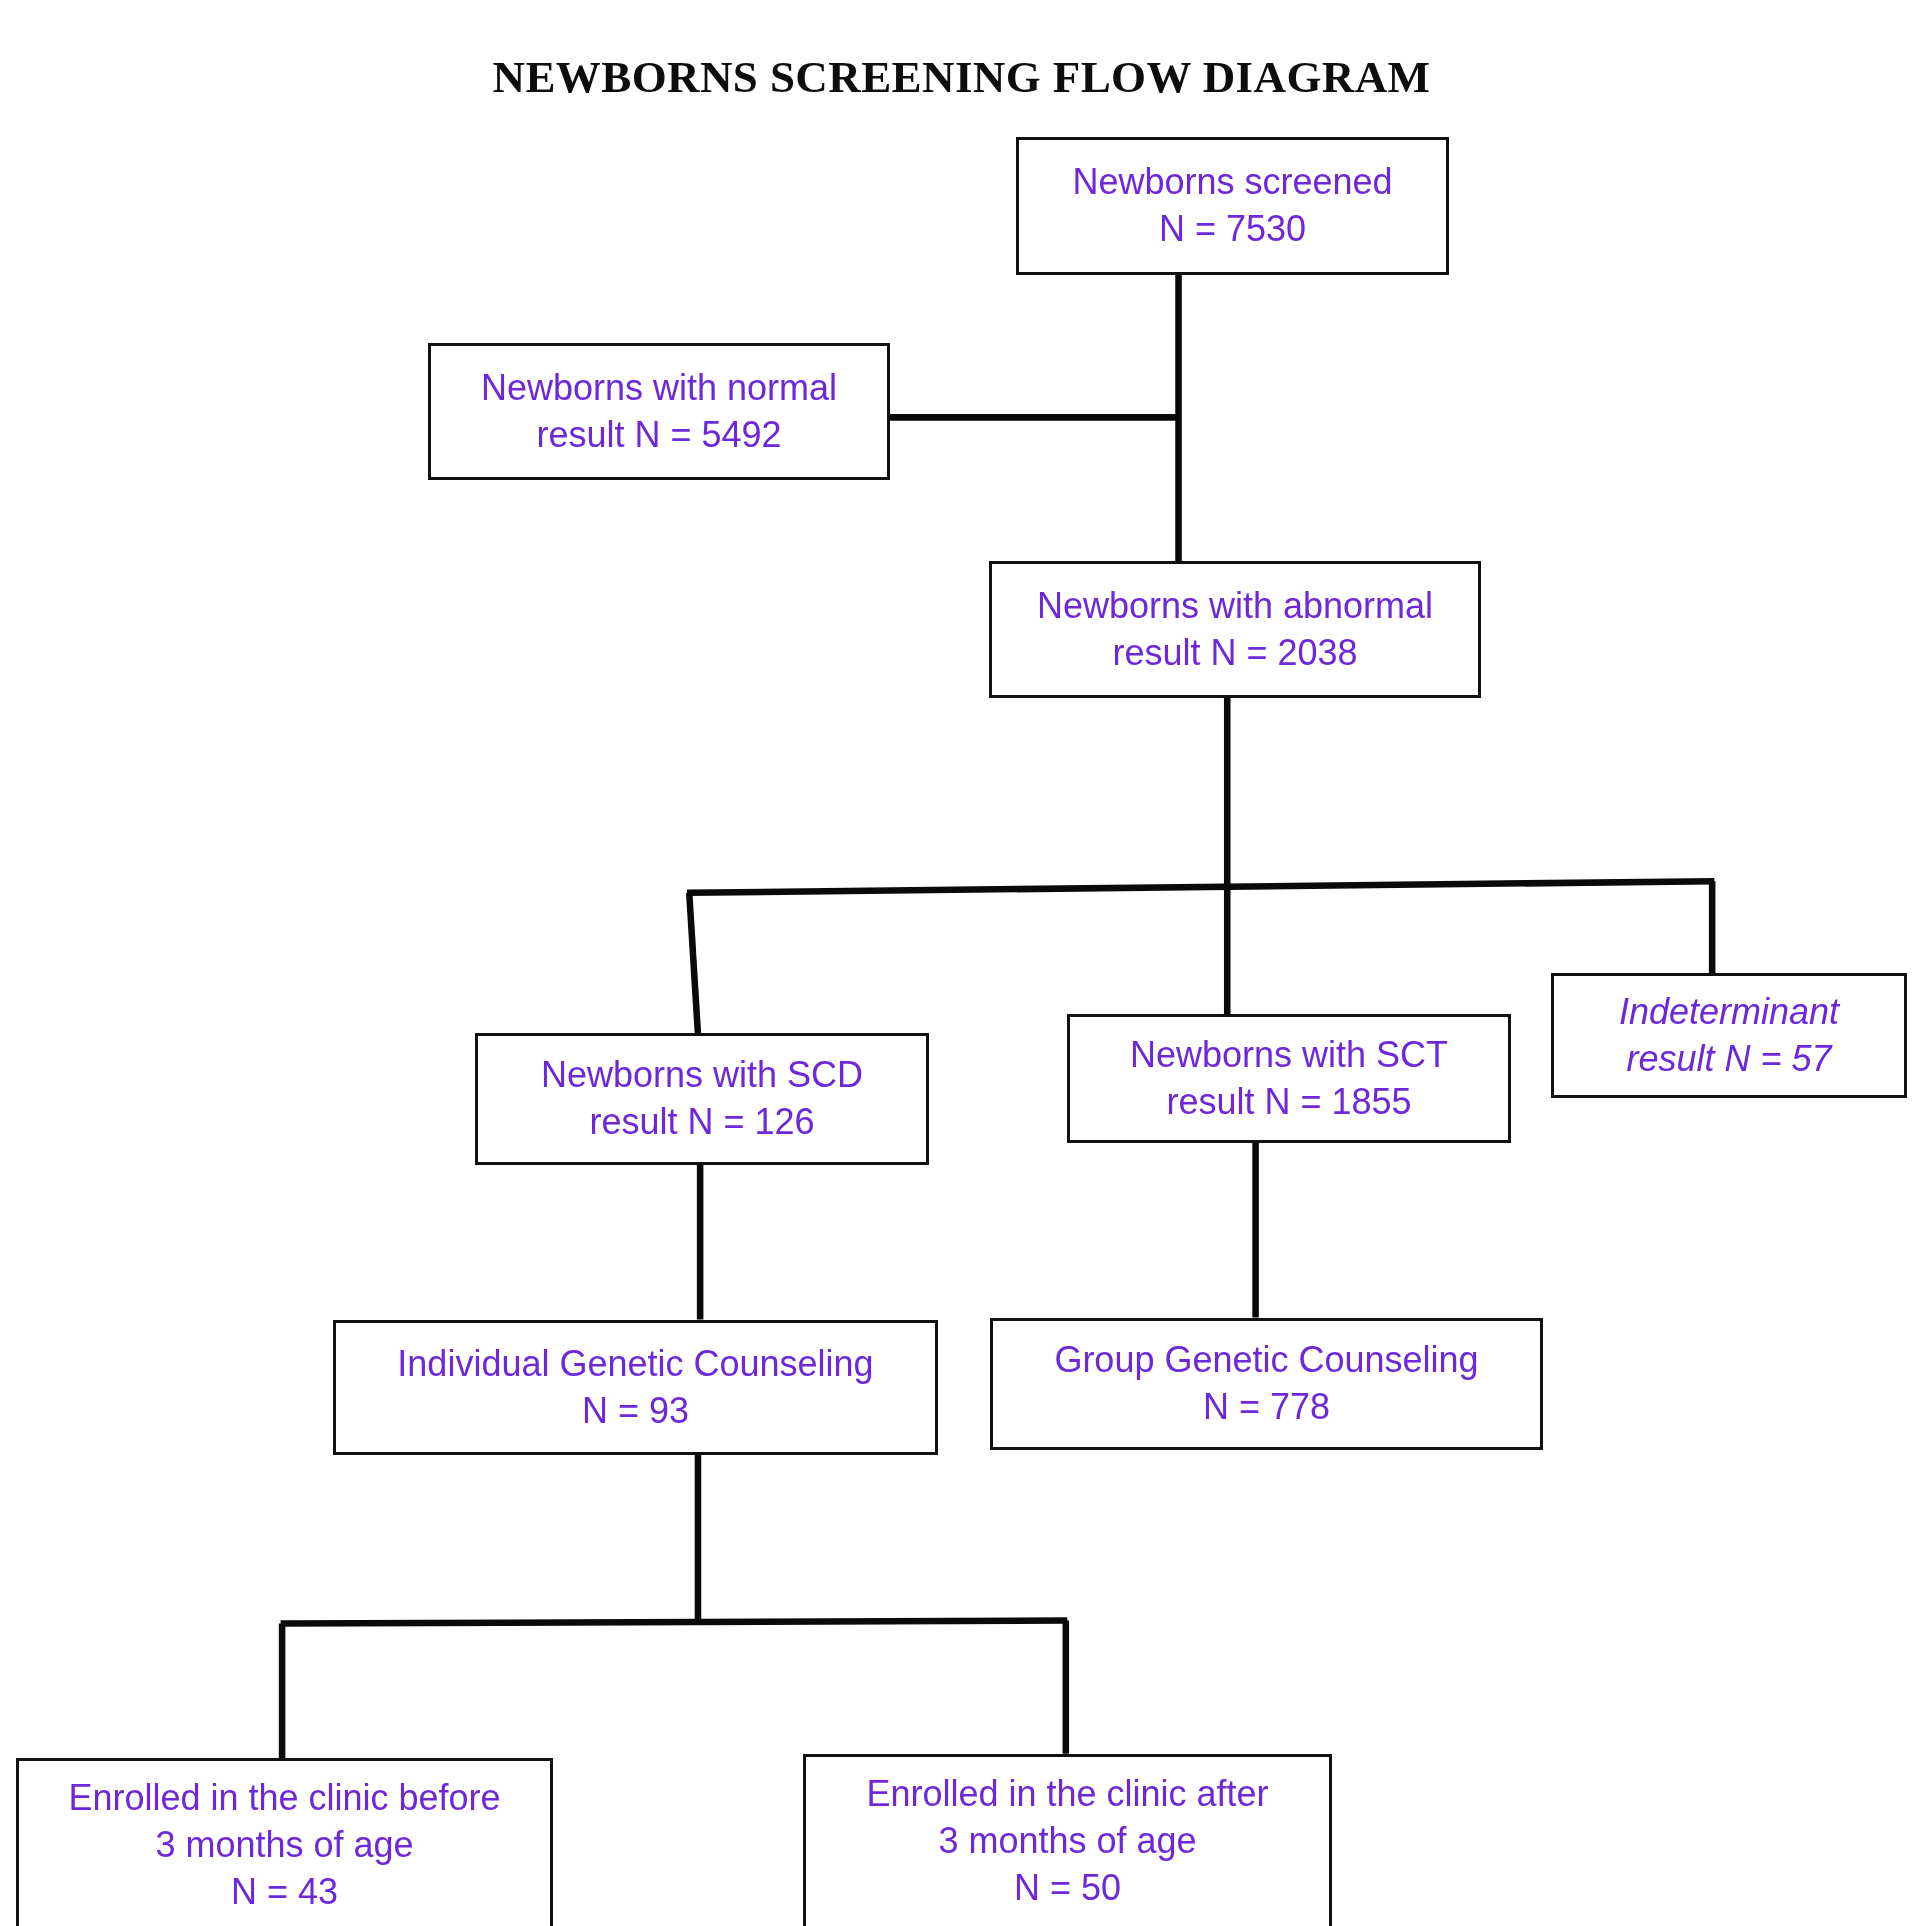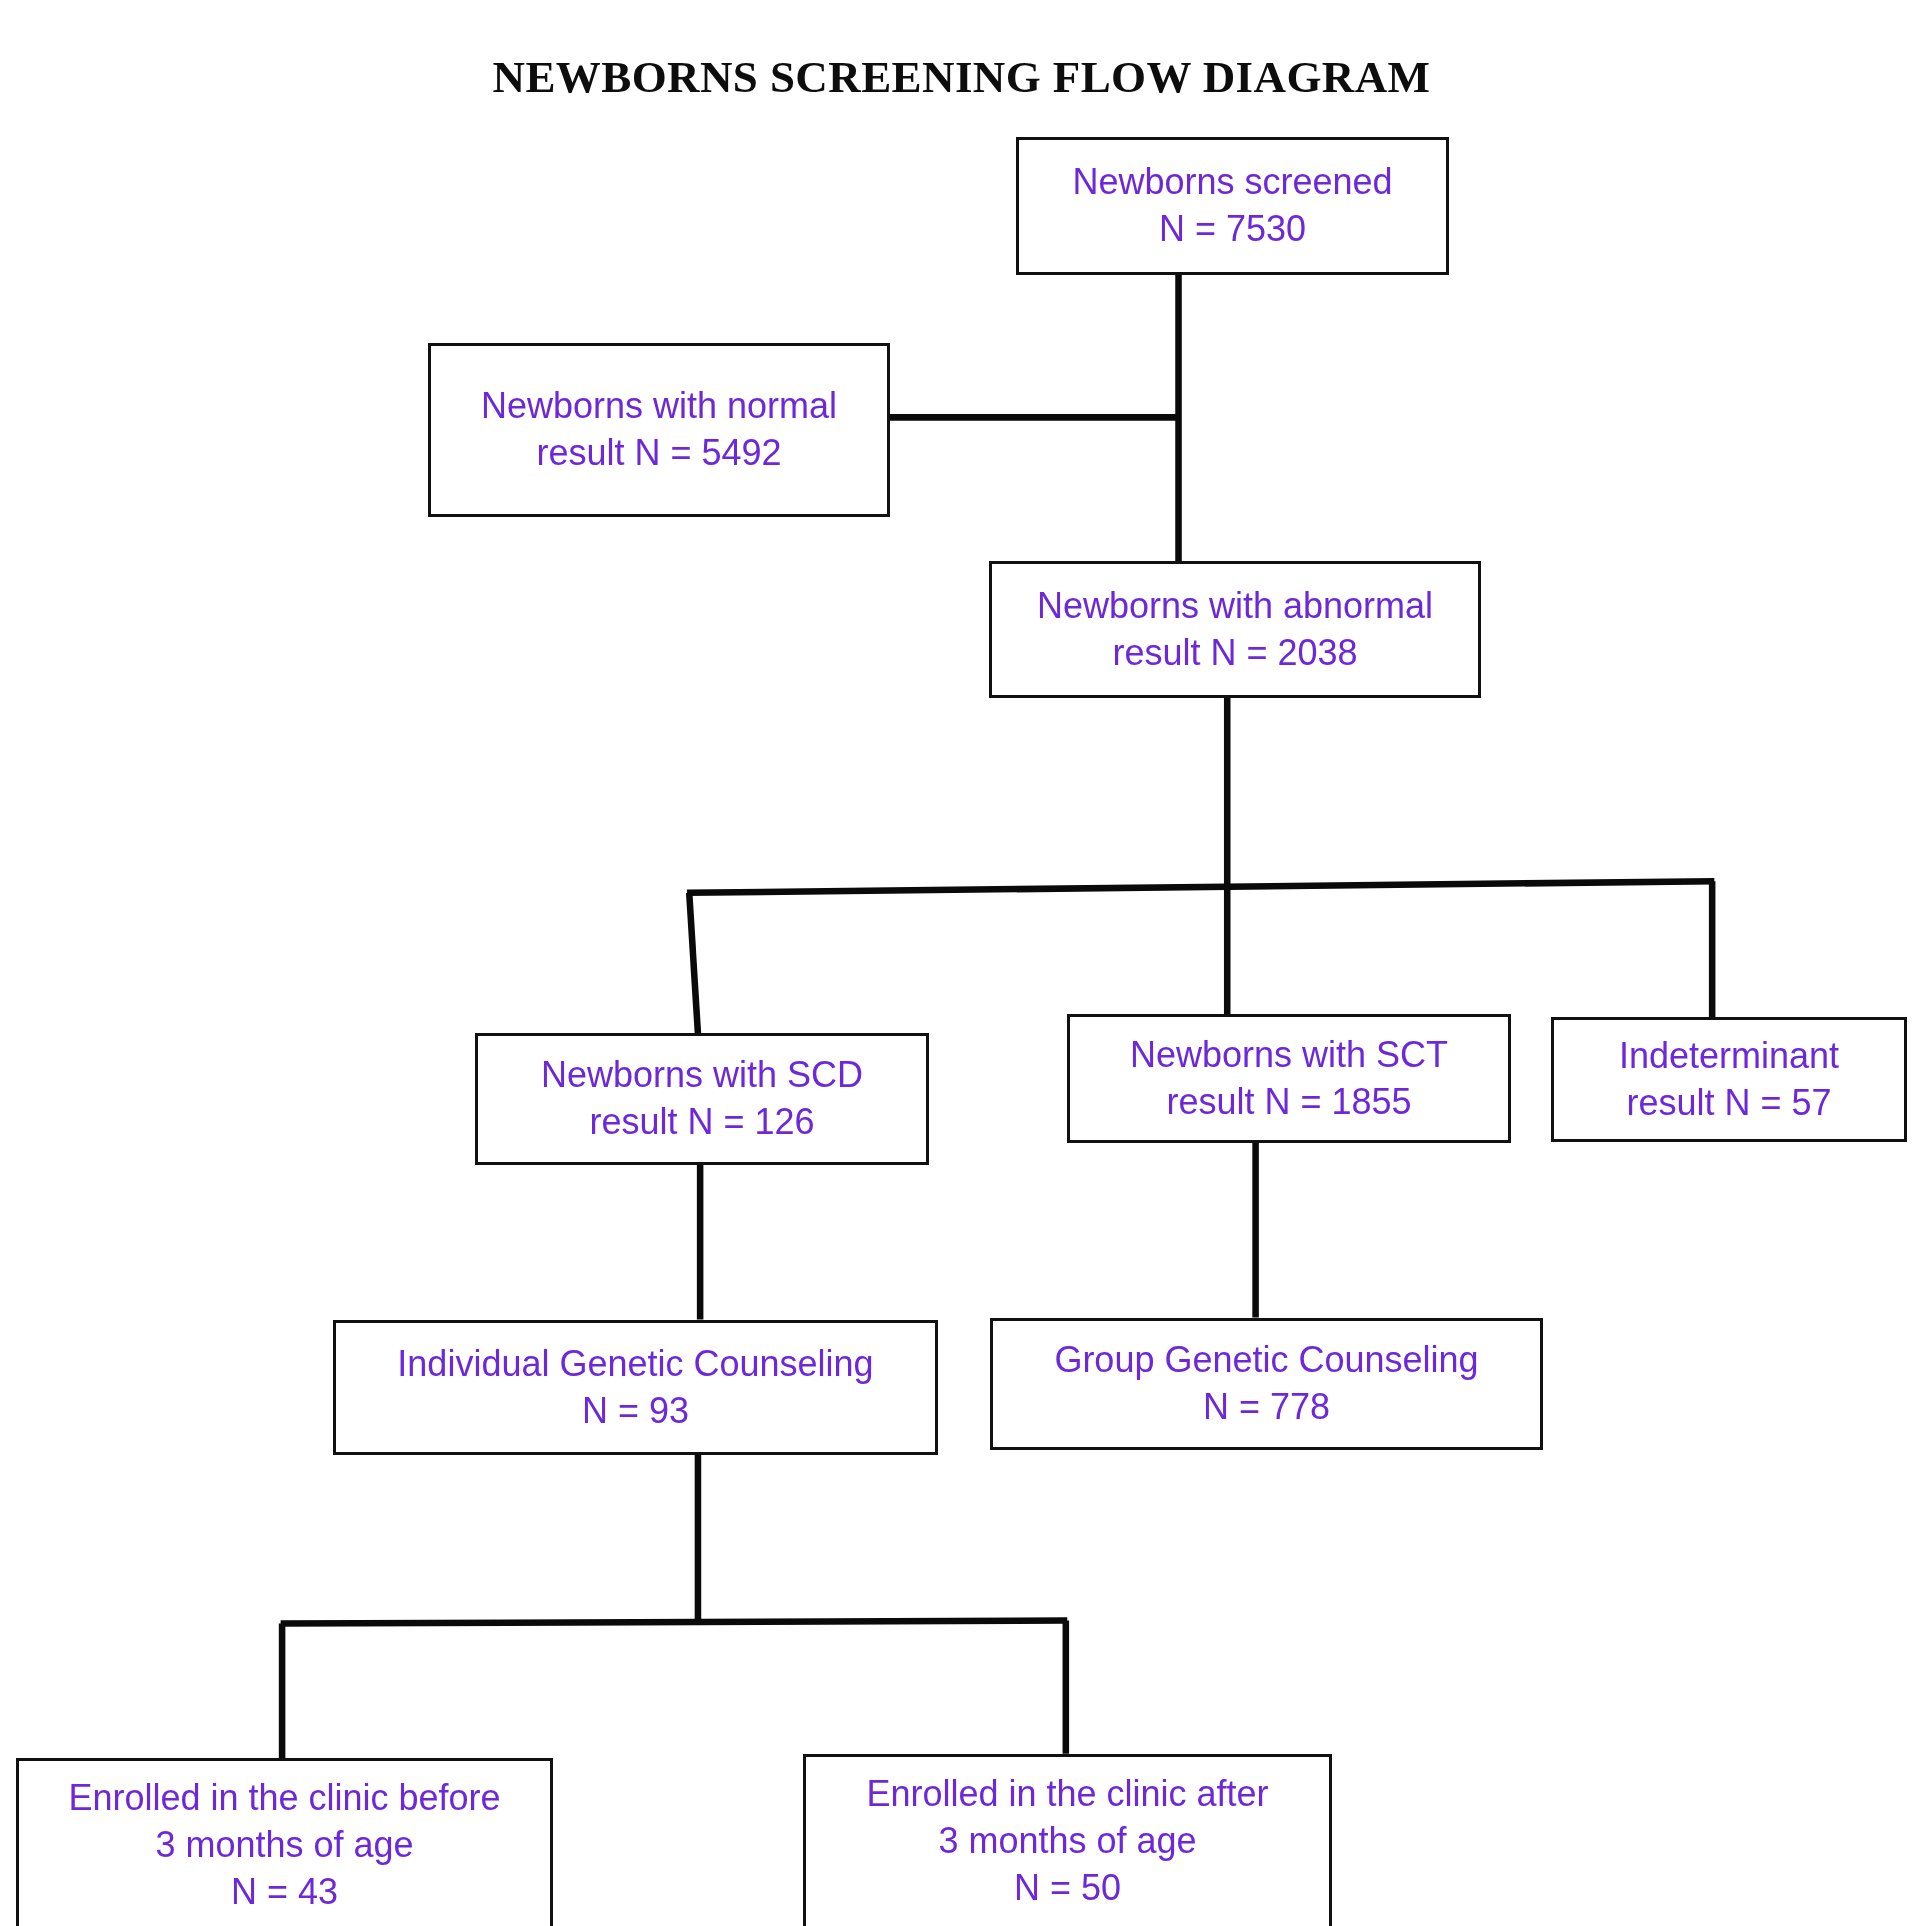--- a/index.html
+++ b/index.html
@@ -104,41 +104,41 @@
     <line x1="388" y1="2233" x2="388" y2="2418"></line>
 
     <line x1="1466" y1="2229" x2="1466" y2="2412"></line>
   </svg>
 
   <div class="flow-box" style="left:1016px; top:137px; width:433px; height:138px;">
     <span class="line">Newborns screened</span>
     <span class="line">N = 7530</span>
   </div>
 
-  <div class="flow-box" style="left:428px; top:343px; width:462px; height:174px;">
+  <div class="flow-box" style="left:428px; top:343px; width:462px; height:137px;">
     <span class="line">Newborns with normal</span>
     <span class="line">result N = 5492</span>
   </div>
 
   <div class="flow-box" style="left:989px; top:561px; width:492px; height:137px;">
     <span class="line">Newborns with abnormal</span>
     <span class="line">result N = 2038</span>
   </div>
 
   <div class="flow-box" style="left:475px; top:1033px; width:454px; height:132px;text-align:center;">
     <span class="line">Newborns with SCD</span>
     <span class="line">result N = 126</span>
   </div>
 
   <div class="flow-box" style="left:1035px; top:1014px; width:444px; height:129px;margin-left:32px;">
     <span class="line">Newborns with SCT</span>
     <span class="line">result N = 1855</span>
   </div>
 
-  <div class="flow-box" style="left:1551px; top:1017px; width:356px; height:125px;">
+  <div class="flow-box" style="left:1551px; top:973px; width:356px; height:125px;font-style:italic;">
     <span class="line">Indeterminant</span>
     <span class="line">result N = 57</span>
   </div>
 
   <div class="flow-box" style="left:333px; top:1320px; width:605px; height:135px;">
     <span class="line">Individual Genetic Counseling</span>
     <span class="line">N = 93</span>
   </div>
 
   <div class="flow-box" style="left:990px; top:1318px; width:553px; height:132px;">

